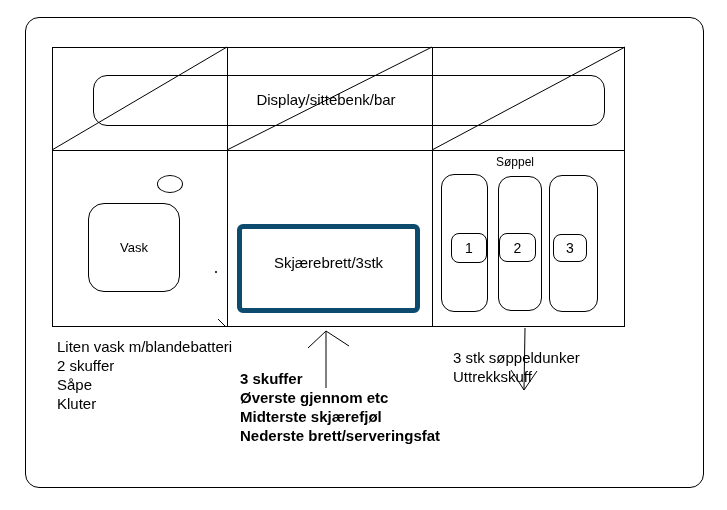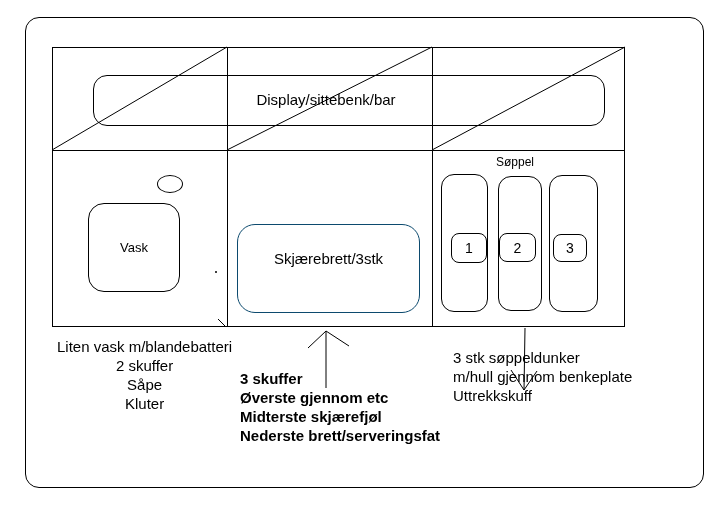--- a/index.html
+++ b/index.html
@@ -16,34 +16,34 @@
   .table{left:52px;top:47px;width:573px;height:280px;border:1px solid #000;}
   .header-line{left:52px;top:150px;width:573px;height:0;border-top:1px solid #000;}
   .divider1{left:227px;top:47px;width:0;height:280px;border-left:1px solid #000;}
   .divider2{left:432px;top:47px;width:0;height:280px;border-left:1px solid #000;}
   .display-bar{left:93px;top:75px;width:512px;height:51px;border:1px solid #000;border-radius:14px;}
   .display-label{left:228px;top:90px;width:196px;height:20px;text-align:center;font-size:15px;line-height:20px;}
   .faucet{left:157px;top:175px;width:26px;height:18px;border:1px solid #000;border-radius:50%;}
   .vask-box{left:88px;top:203px;width:92px;height:89px;border:1px solid #000;border-radius:16px;
             display:flex;align-items:center;justify-content:center;font-size:13px;}
   .dot{left:215px;top:271px;width:2px;height:2px;background:#000;border-radius:50%;}
-  .cut-box{left:237px;top:224px;width:183px;height:89px;border:1px solid #0c4a6e;border-radius:18px;
+  .cut-box{left:237px;top:224px;width:183px;height:89px;border:5px solid #0c4a6e;border-radius:6px;
            text-align:center;font-size:15px;padding-top:25px;}
   .soppel-label{left:432px;top:153px;width:166px;height:19px;text-align:center;font-size:12px;line-height:19px;}
   .bin{border:1px solid #000;border-radius:13px;}
   .bin1{left:441px;top:174px;width:47px;height:138px;}
   .bin2{left:498px;top:176px;width:44px;height:135px;}
   .bin3{left:549px;top:175px;width:49px;height:137px;}
   .plate{border:1px solid #000;border-radius:8px;display:flex;align-items:center;justify-content:center;
          font-size:14px;background:#fff;}
   .plate1{left:451px;top:233px;width:36px;height:30px;}
   .plate2{left:499px;top:233px;width:37px;height:29px;}
   .plate3{left:553px;top:234px;width:34px;height:28px;}
   .note{font-size:15px;line-height:19px;white-space:nowrap;}
-  .note-sink{left:57px;top:337px;text-align:center;}
+  .note-sink{left:57px;top:337px;}
   .note-drawers{left:240px;top:369px;font-weight:bold;}
   .note-waste{left:453px;top:348px;}
   .overlay{left:0;top:0;width:727px;height:510px;pointer-events:none;}
 </style>
 </head>
 <body>
 
 <div class="abs frame"></div>
 
 <div class="abs table"></div>
@@ -87,21 +87,20 @@
 
 <div class="abs note note-drawers">
   <div>3 skuffer</div>
   <div>Øverste gjennom etc</div>
   <div>Midterste skjærefjøl</div>
   <div>Nederste brett/serveringsfat</div>
 </div>
 
 <div class="abs note note-waste">
   <div>3 stk søppeldunker</div>
-  <div>m/hull gjennom benkeplate</div>
   <div>Uttrekkskuff</div>
 </div>
 
 <svg class="abs overlay" viewBox="0 0 727 510" xmlns="http://www.w3.org/2000/svg">
   <g stroke="#000000" stroke-width="1" fill="none">
     <line x1="52" y1="150" x2="227" y2="47"></line>
     <line x1="227" y1="150" x2="432" y2="47"></line>
     <line x1="432" y1="150" x2="625" y2="47"></line>
     <line x1="218" y1="319" x2="226" y2="327"></line>
     <g>

